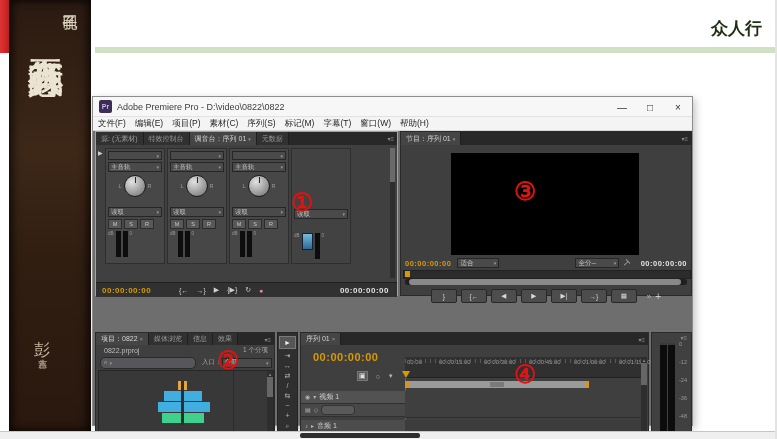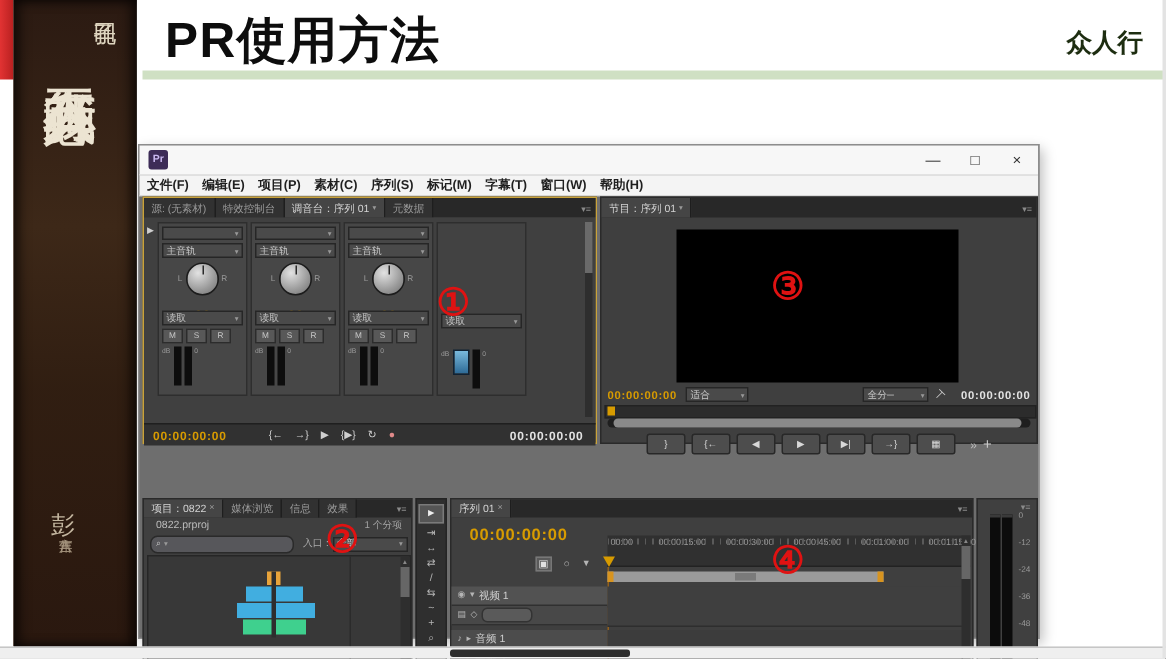--- a/index.html
+++ b/index.html
@@ -29,21 +29,21 @@
        box-shadow:2px 3px 8px rgba(0,0,0,.25);box-sizing:border-box;}
   .titlebar{left:0;top:0;width:100%;height:20px;background:#f7f7f7;border-bottom:1px solid #e2e2e2;box-sizing:border-box;}
   .prlogo{margin:0 5px 0 6px;width:13px;height:13px;background:#3d2c57;color:#c9b8f0;font-size:7px;
           font-weight:700;display:flex;align-items:center;justify-content:center;border-radius:2px;}
   .wtitle{font-size:9px;color:#3c3c3c;}
   .wctrls{position:absolute;right:8px;top:0;height:20px;display:flex;gap:16px;align-items:center;
           font-size:10px;color:#333;}
   .wctrls span{width:12px;text-align:center;cursor:default;}
   .menubar{left:0;top:20px;width:100%;height:14px;background:#f4f4f4;border-bottom:1px solid #d8d8d8;
            box-sizing:border-box;padding-left:5px;display:flex;gap:9px;align-items:center;}
-  .menubar span{font-size:8.5px;color:#1f1f1f;font-weight:bold;}
+  .menubar span{font-size:8.5px;color:#1f1f1f;}
   #content{left:0;top:34px;width:599px;height:294px;background:#6e6e6e;}
 
   
   .grp{position:absolute;background:#3f3f3f;box-sizing:border-box;}
   .tabs{position:absolute;left:0;top:0;right:0;height:13px;background:#282828;display:flex;align-items:stretch;}
   .tab{display:flex;align-items:center;gap:2px;padding:0 5px;font-size:7px;color:#9a9a9a;
        background:#313131;border-right:1px solid #1e1e1e;white-space:nowrap;}
   .tab.on{background:#454545;color:#d4d4d4;}
   .pmenu{margin-left:auto;padding:0 3px;font-size:6px;color:#8a8a8a;display:flex;align-items:center;}
   .dim{color:#999;}
@@ -87,28 +87,28 @@
 <div id="slide">
 
   <div class="a red-corner"></div>
   <div class="a callig">
     <div class="a v" style="left:52px;top:4px;font-size:15px;line-height:1.2;color:#ded5bf;">孔子曰</div>
     <div class="a v" style="left:16px;top:32px;font-size:36px;line-height:1.15;">三人行必有我師</div>
     <div class="a v" style="left:22px;top:328px;font-size:16px;color:#c4b7a0;">彭</div>
     <div class="a v" style="left:28px;top:352px;font-size:9px;line-height:1.2;color:#a2927c;">吉言年八</div>
   </div>
 
-  <div class="a slide-title">PR使用方法</div>
   <div class="a brand">众人行</div>
   <div class="a green-rule"></div>
 
   <div class="a" id="win">
 
     <div class="a titlebar f">
       <span class="prlogo">Pr</span>
+      <span class="wtitle">Adobe Premiere Pro - D:\video\0822\0822</span>
       <span class="wctrls">
         <span>—</span>
         <span>□</span>
         <span>×</span>
       </span>
     </div>
 
     <div class="a menubar">
       <span>文件(F)</span>
       <span>编辑(E)</span>

